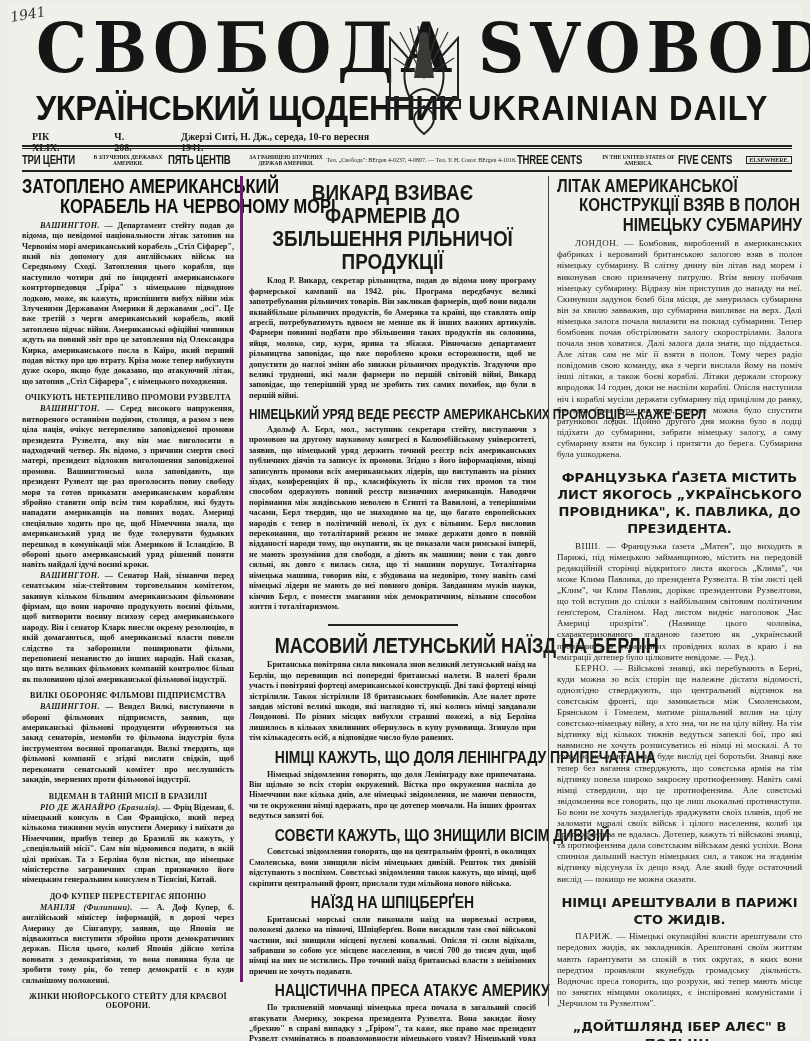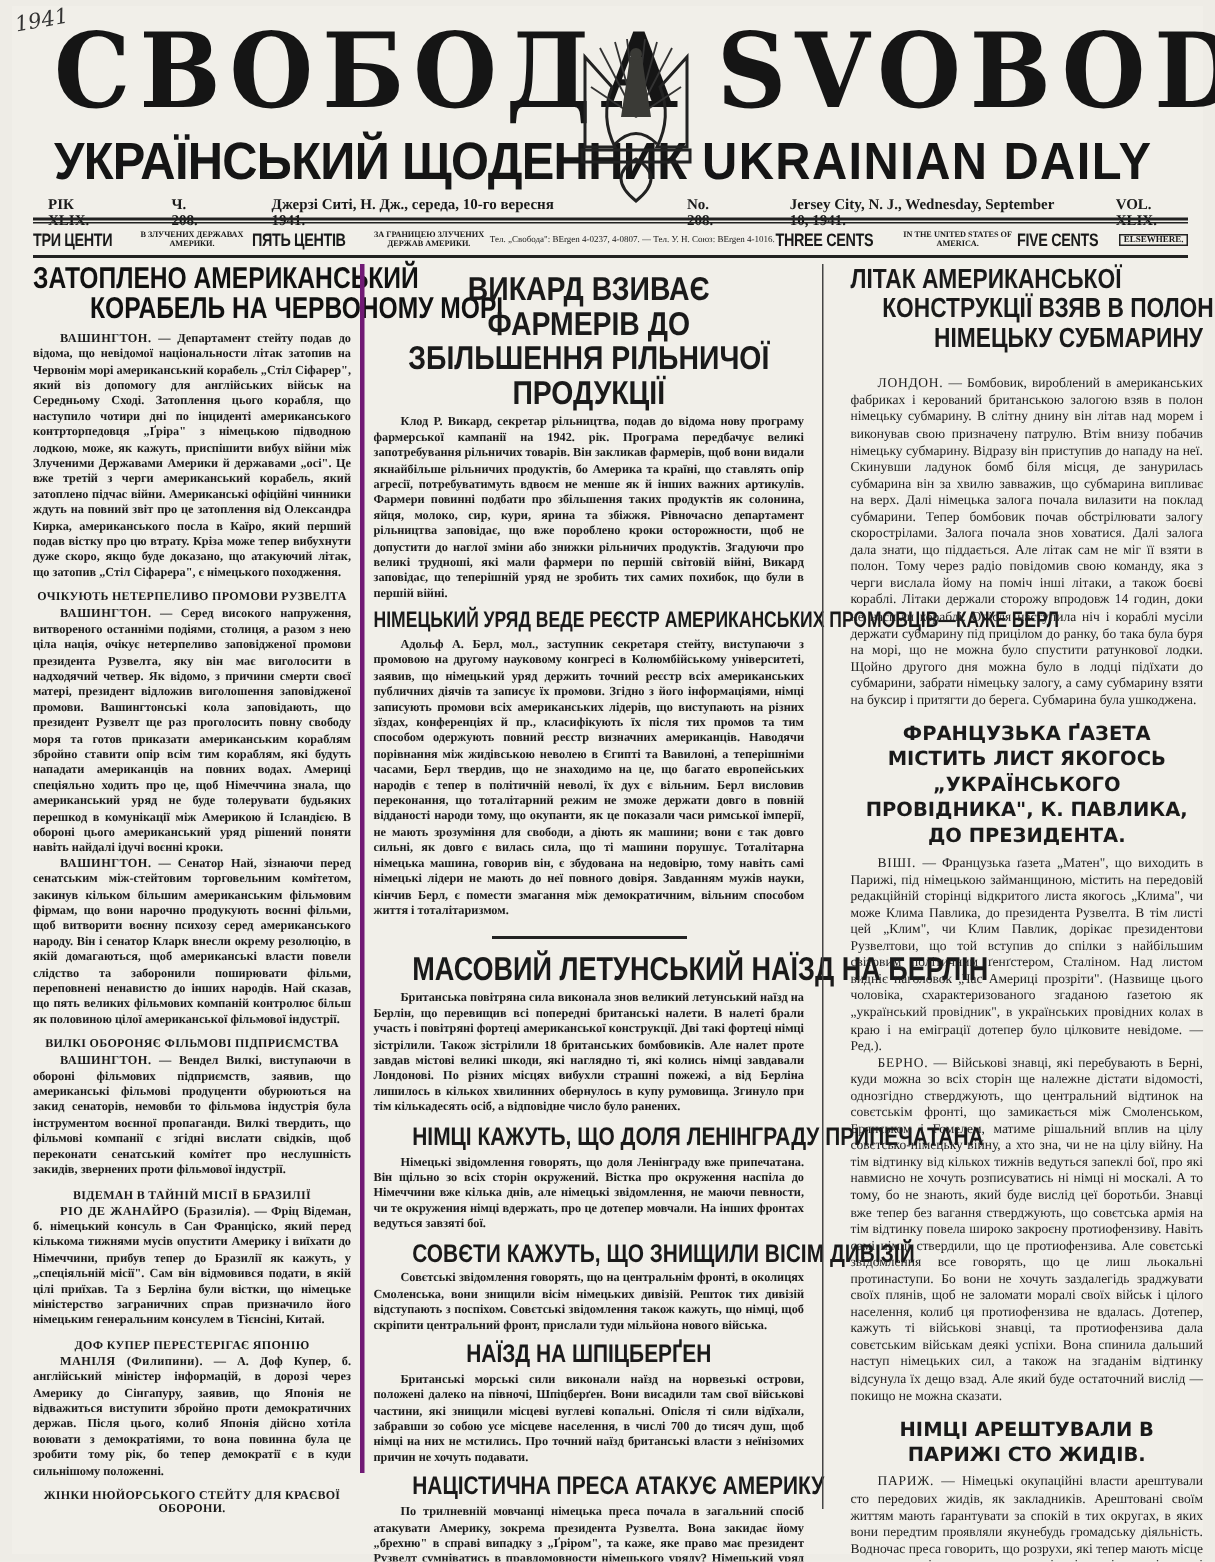--- a/index.html
+++ b/index.html
@@ -47,38 +47,38 @@
   .price-small { width: 80px; text-align: center; line-height: 1.1; font-size: 5.5px; }
   .phones { flex: 1; text-align: center; font-size: 6px; font-weight: normal; }
   .elsewhere { border: 1px solid #222; padding: 0 2px; font-size: 6px; }
 
   .rule-bottom { position: absolute; left: 14px; right: 10px; top: 166px; border-top: 2px solid #222; }
 
   
   .col { position: absolute; top: 172px; }
   .col-left { left: 14px; width: 212px; }
   .col-mid { left: 232px; width: 296px; border-left: 3px solid #701a75; padding-left: 6px; height: 806px; }
-  .col-right { left: 540px; width: 254px; border-left: 1px solid #444; padding-left: 18px; height: 830px; }
+  .col-right { left: 540px; width: 254px; border-left: 1px solid #444; padding-left: 8px; height: 830px; }
 
   .hed {
     font-family: "Liberation Sans", sans-serif; font-weight: 900;
     text-transform: uppercase; line-height: 1.02; color: #111;
     transform: scaleX(0.82); transform-origin: left top; white-space: nowrap;
   }
   .hed-l1 { font-size: 20px; }
 
   .sub-hed {
     font-family: Liberation Serif, serif; font-weight: bold; font-size: 8px;
     text-align: center; margin: 6px 0 2px; text-transform: uppercase; letter-spacing: 0.2px;
   }
   .body-text {
     font-size: 8.2px; line-height: 10.4px; text-align: justify; text-indent: 18px; color: #1b1b1b;
     font-weight: bold;
   }
-  .body-text .lead { font-weight: bold; letter-spacing: 0.3px; }
+  .body-text .lead { font-weight: bold; letter-spacing: 0.3px; font-style: italic; }
 
   .mid-hed { font-family: "Liberation Sans", sans-serif; font-weight: 900; font-size: 17px; text-align: center; line-height: 1.05; margin: 5px 0 3px; white-space: nowrap; transform: scaleX(0.82); transform-origin: center top; }
   .mid-hed-big { font-size: 22px; }
   .short-rule { width: 130px; margin: 12px auto 8px; border-top: 2px solid #222; }
 
   .right-hed { font-family: "Liberation Sans", sans-serif; font-weight: 900; font-size: 18.5px; line-height: 1.05; white-space: nowrap; transform: scaleX(0.82); }
   .right-sub { font-family: "DejaVu Sans", sans-serif; font-weight: bold; font-size: 13px; text-align: center; margin: 10px 0 3px; line-height: 1.3; }
   .body-serif { font-size: 9px; line-height: 11.1px; text-align: justify; text-indent: 18px; font-weight: normal; color: #222; }
   .body-serif .lead { letter-spacing: 0.5px; }
   .hand { position: absolute; left: 2px; top: 2px; font-family: "DejaVu Serif", serif; font-style: italic; font-size: 14px; color: #333; transform: rotate(-10deg); }
@@ -115,25 +115,20 @@
     <path d="M40 20 L48 20 L50 34 L54 60 L34 60 L38 34 Z" fill="#3a3a36"></path>
     <circle cx="44" cy="18" r="4" fill="#3a3a36"></circle>
   </svg>
 
   <div class="dateline">
     <div class="dl-left">
       <span>РІК XLIX.</span>
       <span>Ч. 208.</span>
       <span>Джерзі Ситі, Н. Дж., середа, 10-го вересня 1941.</span>
     </div>
-    <div class="dl-right">
-      <span>No. 208.</span>
-      <span>Jersey City, N. J., Wednesday, September 10, 1941.</span>
-      <span>VOL. XLIX.</span>
-    </div>
   </div>
   <div class="rule-double"></div>
 
   <div class="price-row">
     <span class="price-big">ТРИ ЦЕНТИ</span>
     <span class="price-small">В ЗЛУЧЕНИХ ДЕРЖАВАХ АМЕРИКИ.</span>
     <span class="price-big">ПЯТЬ ЦЕНТІВ</span>
     <span class="price-small">ЗА ГРАНИЦЕЮ ЗЛУЧЕНИХ ДЕРЖАВ АМЕРИКИ.</span>
     <span class="phones">Тел. „Свобода": BErgen 4-0237, 4-0807. — Тел. У. Н. Союз: BErgen 4-1016.</span>
     <span class="price-big">THREE CENTS</span>
@@ -220,21 +215,21 @@
       <p class="body-text">По трилневній мовчанці німецька преса почала в загальний спосіб атакувати Америку, зокрема президента Рузвелта. Вона закидає йому „брехню" в справі випадку з „Ґріром", та каже, яке право має президент Рузвелт сумніватись в правдомовности німецького уряду? Німецький уряд запевнює, що американський корабель „Ґрір" перший вистріляв до німецької субмарини.</p>
     </article>
 
   </div>
 
   <div class="col col-right">
     <div class="right-hed" style="transform-origin:left top">ЛІТАК АМЕРИКАНСЬКОЇ</div>
     <div class="right-hed" style="text-align:center; transform-origin:center top">КОНСТРУКЦІЇ ВЗЯВ В ПОЛОН</div>
     <div class="right-hed" style="text-align:right; transform-origin:right top">НІМЕЦЬКУ СУБМАРИНУ</div>
 
-    <article style="margin-top:16px">
+    <article style="margin-top:4px">
       <p class="body-serif"><span class="lead">ЛОНДОН.</span> <span>— Бомбовик, вироблений в американських фабриках і керований британською залогою взяв в полон німецьку субмарину. В слітну днину він літав над морем і виконував свою призначену патрулю. Втім внизу побачив німецьку субмарину. Відразу він приступив до нападу на неї. Скинувши ладунок бомб біля місця, де занурилась субмарина він за хвилю завважив, що субмарина випливає на верх. Далі німецька залога почала вилазити на поклад субмарини. Тепер бомбовик почав обстрілювати залогу скорострілами. Залога почала знов ховатися. Далі залога дала знати, що піддається. Але літак сам не міг її взяти в полон. Тому через радіо повідомив свою команду, яка з черги вислала йому на поміч інші літаки, а також боєві кораблі. Літаки держали сторожу впродовж 14 годин, доки не наспіли кораблі. Опісля наступила ніч і кораблі мусіли держати субмарину під прицілом до ранку, бо така була буря на морі, що не можна було спустити ратункової лодки. Щойно другого дня можна було в лодці підїхати до субмарини, забрати німецьку залогу, а саму субмарину взяти на буксир і притягти до берега. Субмарина була ушкоджена.</span></p>
     </article>
 
     <article>
       <h3 class="right-sub">ФРАНЦУЗЬКА ҐАЗЕТА МІСТИТЬ ЛИСТ ЯКОГОСЬ „УКРАЇНСЬКОГО ПРОВІДНИКА", К. ПАВЛИКА, ДО ПРЕЗИДЕНТА.</h3>
       <p class="body-serif"><span class="lead">ВІШІ.</span> <span>— Французька ґазета „Матен", що виходить в Парижі, під німецькою займанщиною, містить на передовій редакційній сторінці відкритого листа якогось „Клима", чи може Клима Павлика, до президента Рузвелта. В тім листі цей „Клим", чи Клим Павлик, дорікає президентови Рузвелтови, що той вступив до спілки з найбільшим світовим політичним ґенґстером, Сталіном. Над листом видніє наголовок „Час Америці прозріти". (Назвище цього чоловіка, схарактеризованого згаданою ґазетою як „український провідник", в українських провідних колах в краю і на еміграції дотепер було цілковите невідоме. — Ред.).</span></p>
     </article>
 
     <article>
       <p class="body-serif"><span class="lead">БЕРНО.</span> <span>— Військові знавці, які перебувають в Берні, куди можна зо всіх сторін ще належне дістати відомості, однозгідно стверджують, що центральний відтинок на совєтськім фронті, що замикається між Смоленськом, Брянськом і Гомелем, матиме рішальний вплив на цілу совєтсько-німецьку війну, а хто зна, чи не на цілу війну. На тім відтинку від кількох тижнів ведуться запеклі бої, про які навмисно не хочуть розписуватись ні німці ні москалі. А то тому, бо не знають, який буде вислід цеї боротьби. Знавці вже тепер без вагання стверджують, що совєтська армія на тім відтинку повела широко закроєну протиофензиву. Навіть самі німці ствердили, що це протиофензива. Але совєтські звідомлення все говорять, що це лиш льокальні протинаступи. Бо вони не хочуть заздалегідь зраджувати своїх плянів, щоб не заломати моралі своїх військ і цілого населення, колиб ця протиофензива не вдалась. Дотепер, кажуть ті військові знавці, та протиофензива дала совєтським військам деякі успіхи. Вона спинила дальший наступ німецьких сил, а також на згаданім відтинку відсунула їх дещо взад. Але який буде остаточний вислід — покищо не можна сказати.</span></p>

